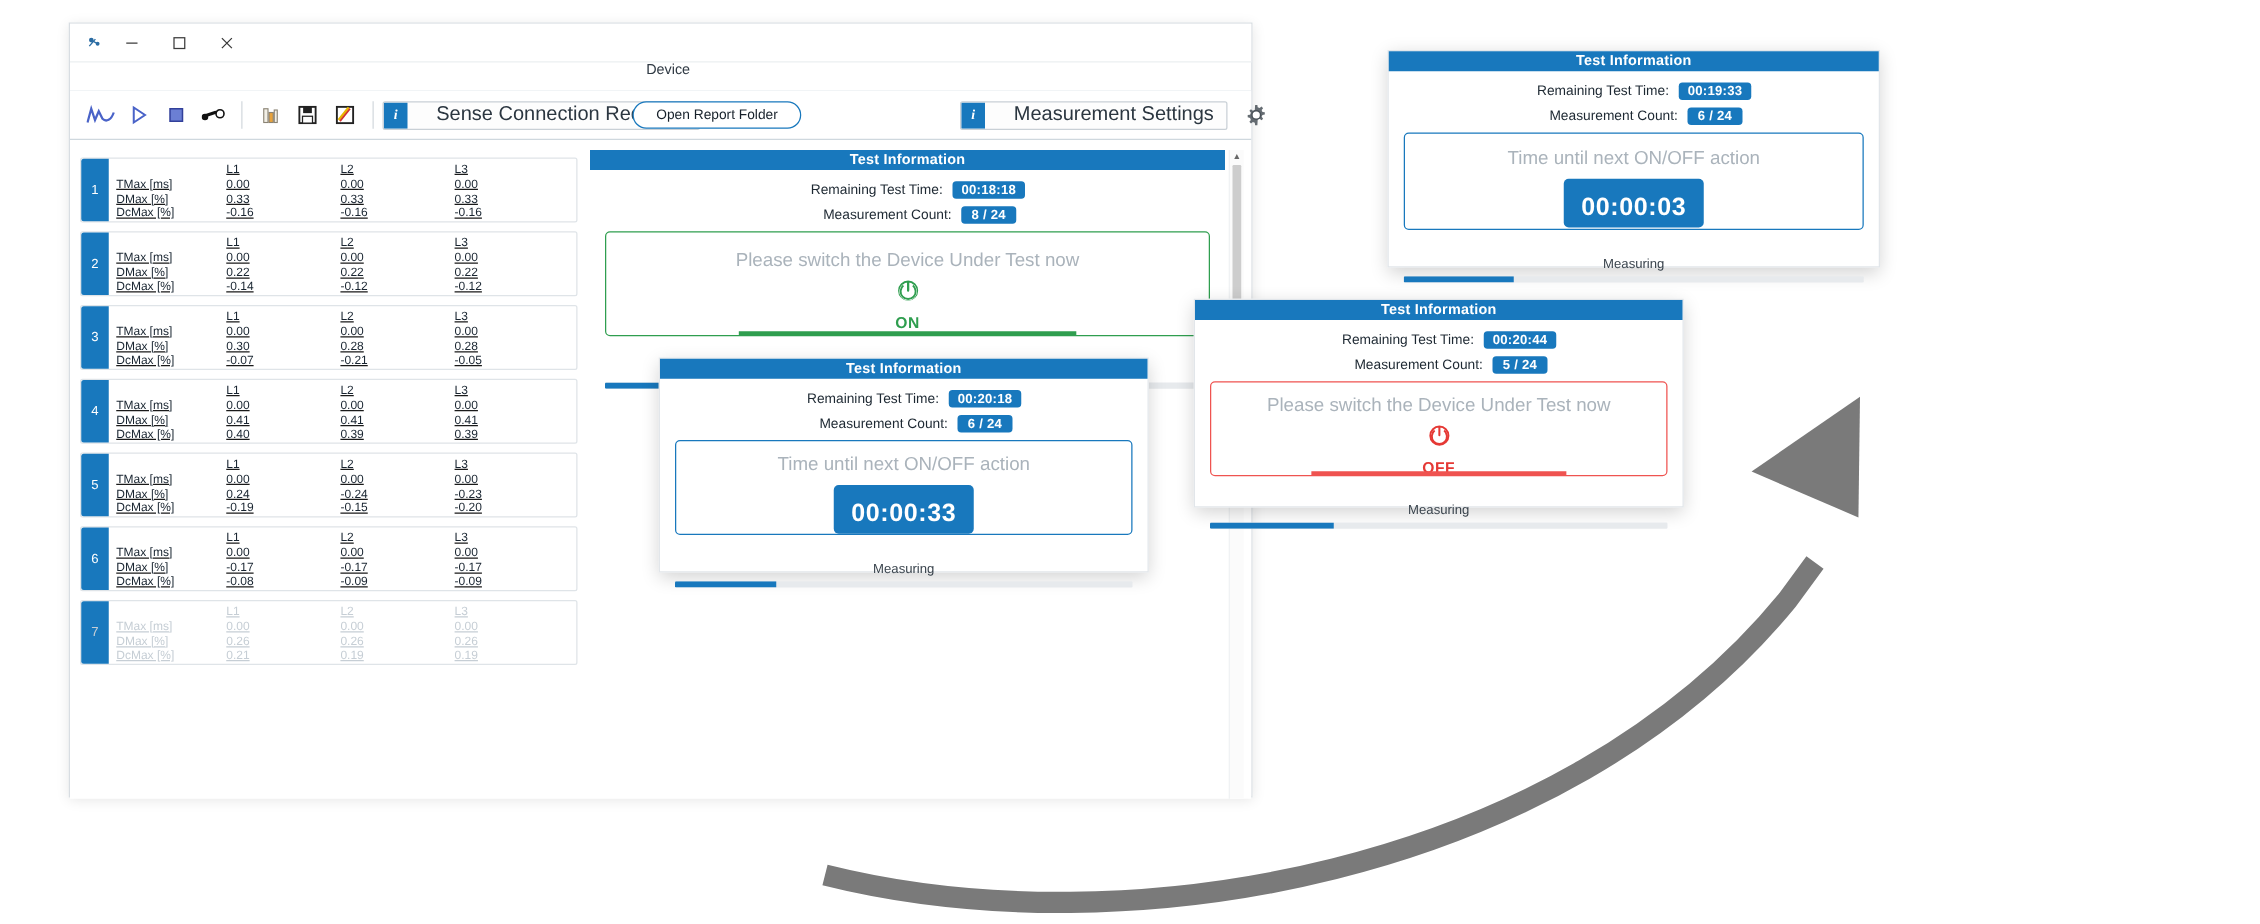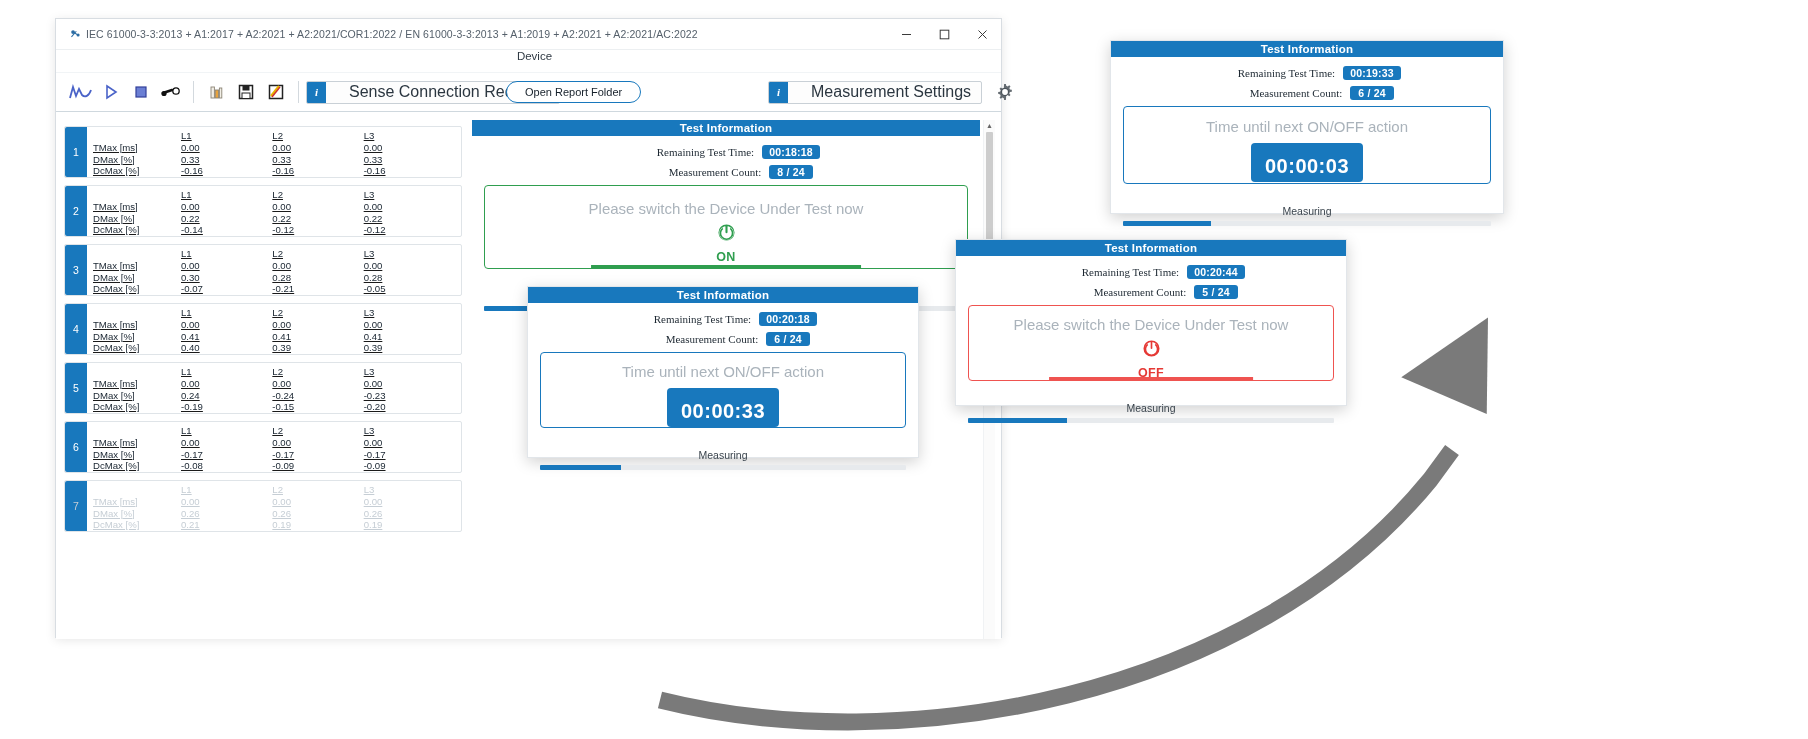--- a/index.html
+++ b/index.html
@@ -56,21 +56,21 @@
   .fl-grid div{font-size:9.6px;line-height:11.6px;color:#182430;}
   .fl-hd{color:#a9b3bb;font-size:8.6px;}
   .fl-lbl{color:#1d2832;}
   .fl-dim div{color:#c6ced5!important;}
 
   
   .tinfo{background:#fff;border:1px solid #e2e6ea;box-sizing:border-box;}
   .tinfo-body{padding:9px 12px 10px 12px;}
   .ti-row{display:flex;align-items:center;justify-content:center;gap:8px;
           margin-bottom:6px;font-size:11px;color:#1d2832;}
-  .ti-row .k{min-width:122px;text-align:right;font-family:Liberation Serif, serif;}
+  .ti-row .k{min-width:122px;text-align:right;}
   .chip{background:#1878bd;color:#fff;border-radius:3px;padding:1px 7px;
         font-size:10.5px;font-weight:bold;letter-spacing:.2px;}
   .chip.sm{padding:1px 8px;}
   .ti-box{border:1.6px solid #2f9e4f;border-radius:4px;margin-top:5px;
           display:flex;flex-direction:column;align-items:center;justify-content:center;
           position:relative;box-sizing:border-box;}
   .ti-box.red{border-color:#ef5350;}
   .ti-box.blue{border-color:#1878bd;}
   .ti-prompt{font-size:15px;color:#aab3bb;margin-top:10px;}
   .pwr{margin-top:6px;}
@@ -115,21 +115,20 @@
 
   <div class="titlebar">
     <span class="title-icon">
       <svg width="13" height="13" viewBox="0 0 16 16">
         <circle cx="5" cy="5" r="2.3" fill="#2b6ca3"></circle>
         <circle cx="11.2" cy="8.6" r="1.9" fill="#2b6ca3"></circle>
         <path d="M5 5 L11 8.6" stroke="#2b6ca3" stroke-width="1.3"></path>
         <path d="M3 11 L9 4" stroke="#2b6ca3" stroke-width="1.3"></path>
       </svg>
     </span>
-    <span class="title-text">IEC 61000-3-3:2013 + A1:2017 + A2:2021 + A2:2021/COR1:2022 / EN 61000-3-3:2013 + A1:2019 + A2:2021 + A2:2021/AC:2022</span>
     <div class="win-btns">
       <div class="win-btn">
         <svg width="11" height="11" viewBox="0 0 11 11">
             <path d="M1 5.5 H10" stroke="#3b3b3b" stroke-width="1"></path>
           </svg>
       </div>
       <div class="win-btn">
         <svg width="11" height="11" viewBox="0 0 11 11">
             <rect x="1.2" y="1.2" width="8.6" height="8.6" fill="none" stroke="#3b3b3b" stroke-width="1"></rect>
           </svg>

